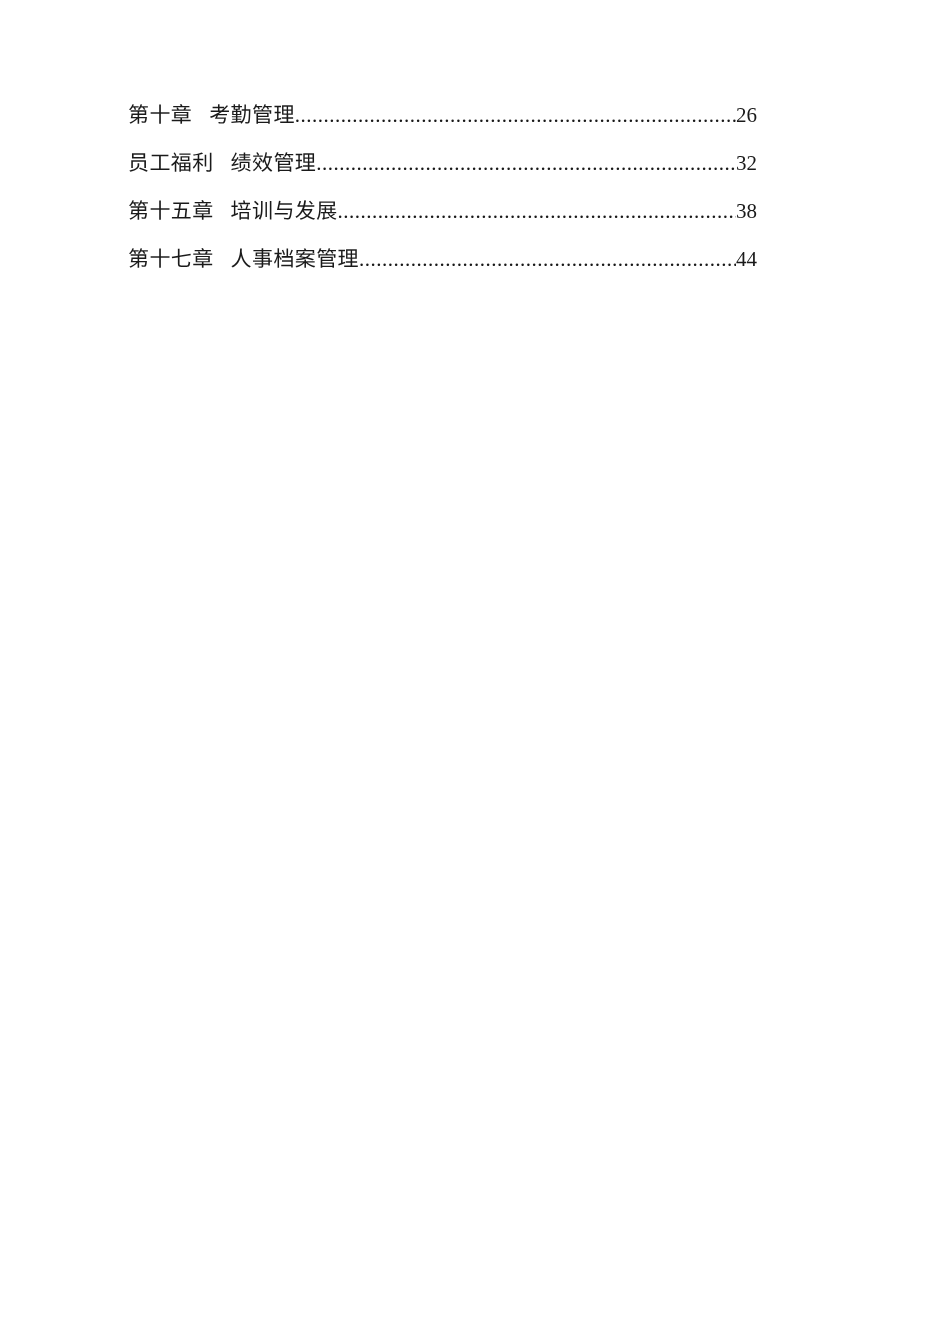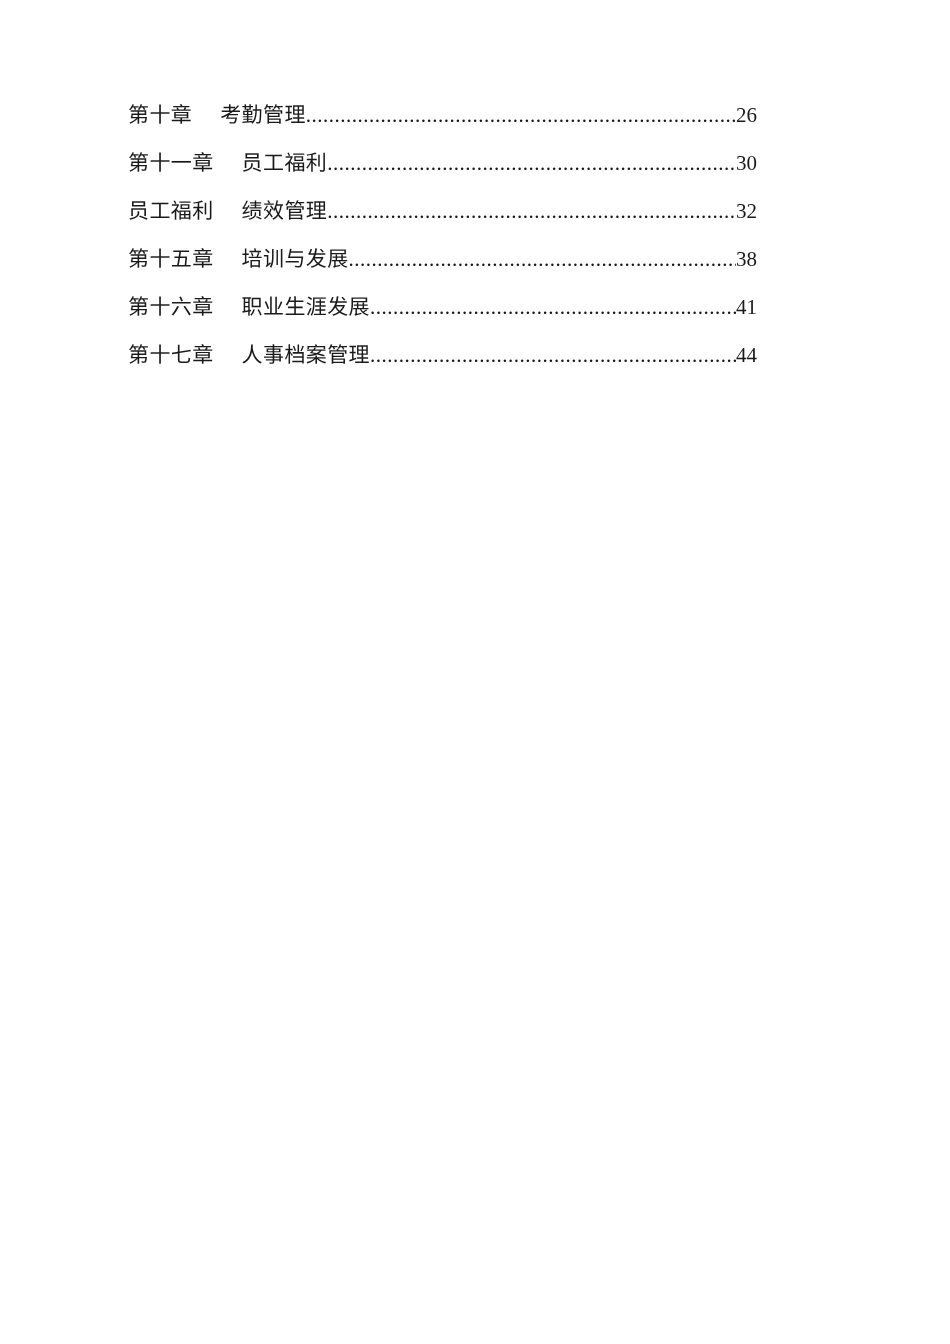--- a/index.html
+++ b/index.html
@@ -30,21 +30,20 @@
     white-space: nowrap;
   }
   .chapter {
     letter-spacing: 0.4px;
     margin-right: 17px;
     flex: 0 0 auto;
   }
   .title {
     letter-spacing: 0.4px;
     flex: 0 0 auto;
-    margin-left: 11px;
   }
   .leader {
     flex: 1 1 auto;
     min-width: 0;
     overflow: hidden;
     white-space: nowrap;
     letter-spacing: 0.5px;
   }
   .leader::after {
     content: "..........................................................................................................................................................................................................................";
@@ -59,49 +58,37 @@
 
 <div class="doc-page">
   <div class="toc" id="toc-list">
   <div class="toc-row">
     <span class="chapter">第十章</span>
     <span class="title">考勤管理</span>
     <span class="leader"></span>
     <span class="pagenum">26</span>
   </div>
 
-  <div class="toc-row">
-    <span class="chapter">第十一章</span>
-    <span class="title">员工福利</span>
-    <span class="leader"></span>
-    <span class="pagenum">30</span>
-  </div>
 
   <div class="toc-row">
     <span class="chapter">员工福利</span>
     <span class="title">绩效管理</span>
     <span class="leader"></span>
     <span class="pagenum">32</span>
   </div>
 
 
 
   <div class="toc-row">
     <span class="chapter">第十五章</span>
     <span class="title">培训与发展</span>
     <span class="leader"></span>
     <span class="pagenum">38</span>
   </div>
 
-  <div class="toc-row">
-    <span class="chapter">第十六章</span>
-    <span class="title">职业生涯发展</span>
-    <span class="leader"></span>
-    <span class="pagenum">41</span>
-  </div>
 
   <div class="toc-row">
     <span class="chapter">第十七章</span>
     <span class="title">人事档案管理</span>
     <span class="leader"></span>
     <span class="pagenum">44</span>
   </div>
 </div>
 </div>
 

